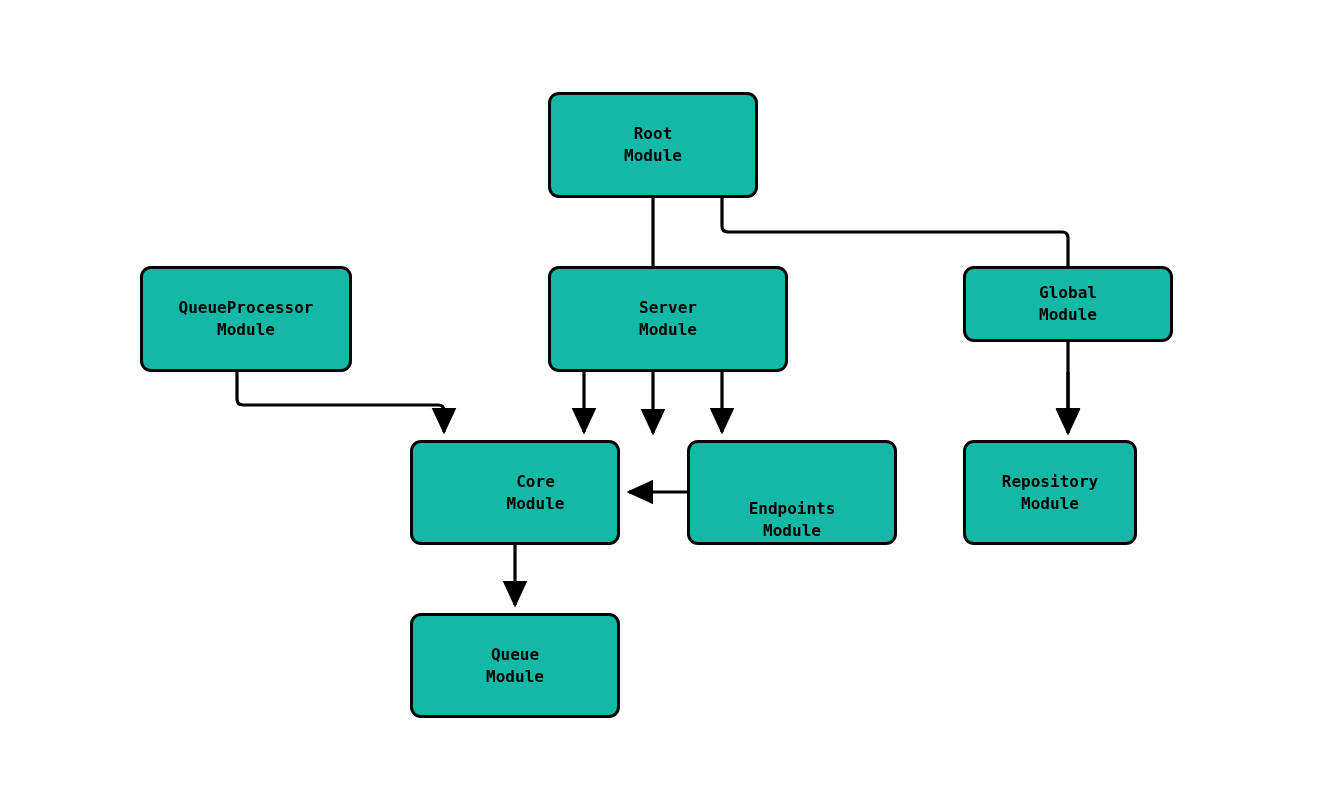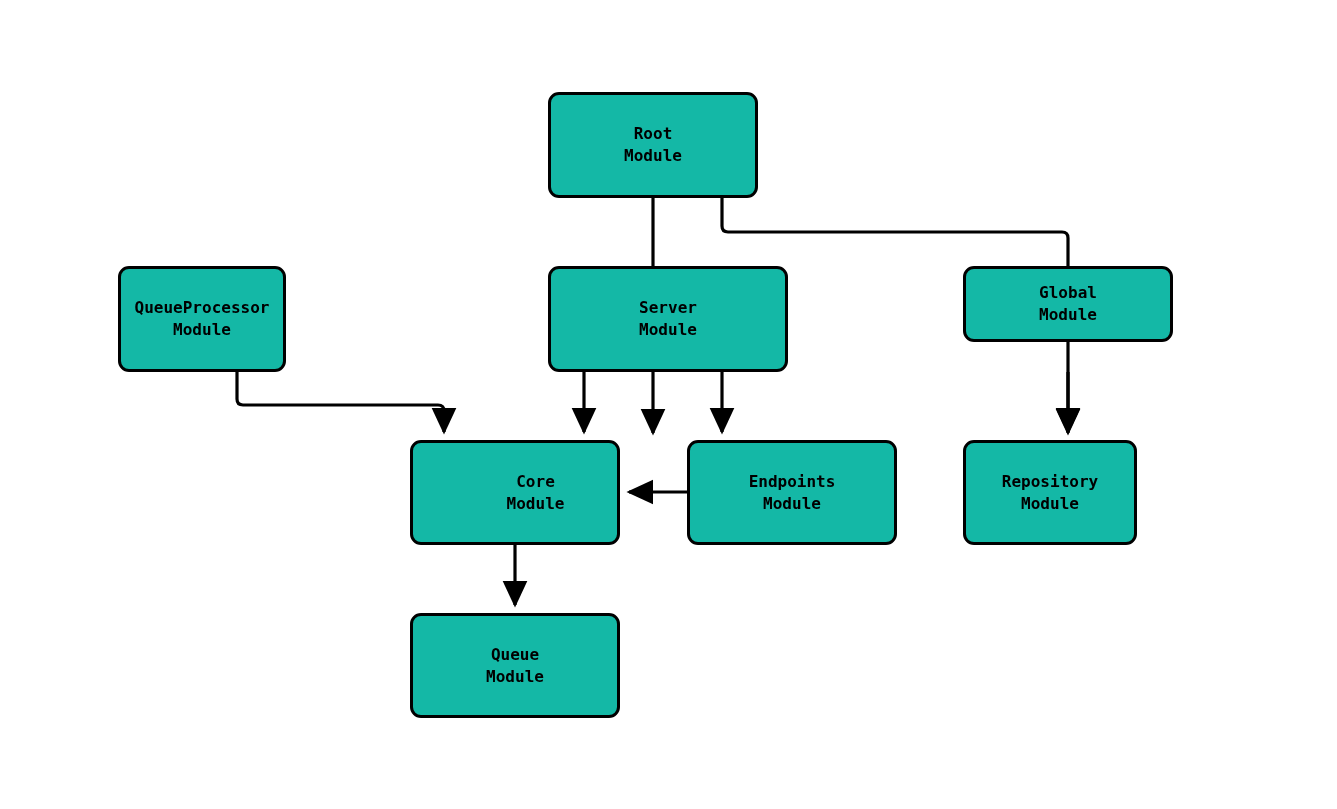--- a/index.html
+++ b/index.html
@@ -79,41 +79,41 @@
 
       <path d="M 515,545 L 515,605" marker-end="url(#arrowhead)"></path>
     </g>
   </svg>
 
   <div class="node" style="left: 548px; top: 92px; width: 210px; height: 106px;">
     <span class="node-line">Root</span>
     <span class="node-line">Module</span>
   </div>
 
-  <div class="node" style="left: 118px; top: 266px; width: 168px; height: 106px;">
+  <div class="node" style="left: 140px; top: 266px; width: 212px; height: 106px;">
     <span class="node-line">QueueProcessor</span>
     <span class="node-line">Module</span>
   </div>
 
   <div class="node" style="left: 548px; top: 266px; width: 240px; height: 106px;">
     <span class="node-line">Server</span>
     <span class="node-line">Module</span>
   </div>
 
   <div class="node" style="left: 963px; top: 266px; width: 210px; height: 76px;">
     <span class="node-line">Global</span>
     <span class="node-line">Module</span>
   </div>
 
   <div class="node" style="left: 410px; top: 440px; width: 210px; height: 105px; padding-left: 41px;">
     <span class="node-line">Core</span>
     <span class="node-line">Module</span>
   </div>
 
-  <div class="node" style="left: 687px; top: 440px; width: 210px; height: 105px;">
+  <div class="node" style="left: 687px; top: 440px; width: 210px; height: 105px; justify-content: flex-end;">
     <span class="node-line">Endpoints</span>
     <span class="node-line">Module</span>
   </div>
 
   <div class="node" style="left: 963px; top: 440px; width: 174px; height: 105px;">
     <span class="node-line">Repository</span>
     <span class="node-line">Module</span>
   </div>
 
   <div class="node" style="left: 410px; top: 613px; width: 210px; height: 105px;">

